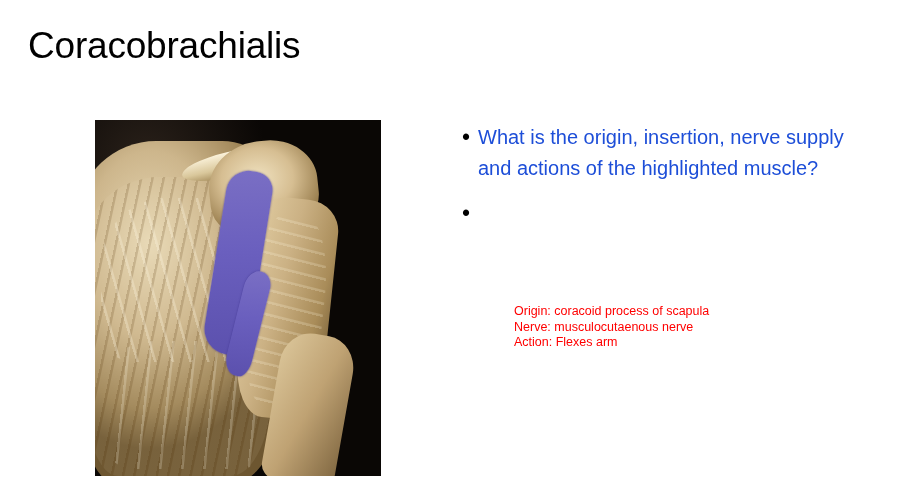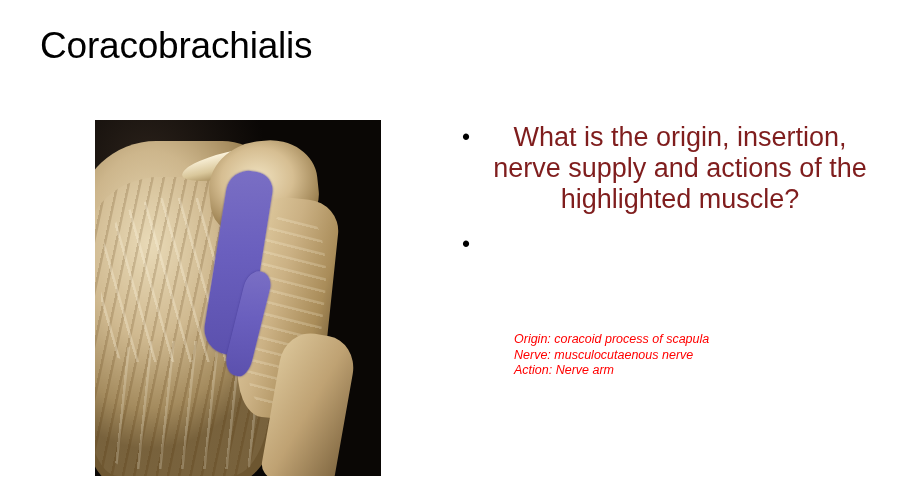--- a/index.html
+++ b/index.html
@@ -26,21 +26,20 @@
   #slide-title {
     position: absolute;
     left: 28px;
     top: 24px;
     font-size: 37px;
     font-weight: 400;
     letter-spacing: -0.2px;
     line-height: 1.2;
     color: #000000;
     white-space: nowrap;
-    margin-left: 12px;
   }
 
   
   #figure {
     position: absolute;
     left: 95px;
     top: 120px;
     width: 286px;
     height: 356px;
     background: #000000;
@@ -197,36 +196,34 @@
     margin-bottom: 14px;
   }
   .bullet-dot {
     flex: 0 0 auto;
     width: 16px;
     font-size: 23px;
     line-height: 31px;
     color: #000000;
   }
   .bullet-text {
-    font-size: 27px;
+    font-size: 20px;
     line-height: 31px;
-    color: #7f1d1d;
-    text-align: center;
+    color: #1d4ed8;
   }
 
   
   #answer-block {
     position: absolute;
     left: 514px;
-    top: 332px;
+    top: 304px;
     width: 340px;
     color: #ff0000;
     font-size: 12.5px;
     line-height: 15.5px;
-    font-style: italic;
   }
   .answer-line {
     white-space: nowrap;
   }
 </style>
 </head>
 <body>
 
 <div id="slide">
 
@@ -255,16 +252,16 @@
       <span class="bullet-text">What is the origin, insertion, nerve supply and actions of the highlighted muscle?</span>
     </div>
     <div class="bullet-item">
       <span class="bullet-dot">•</span>
     </div>
   </div>
 
   <div id="answer-block">
     <div class="answer-line">Origin: coracoid process of scapula</div>
     <div class="answer-line">Nerve: musculocutaenous nerve</div>
-    <div class="answer-line">Action: Nerve arm</div>
+    <div class="answer-line">Action: Flexes arm</div>
   </div>
 
 </div>
 
 </body></html>

